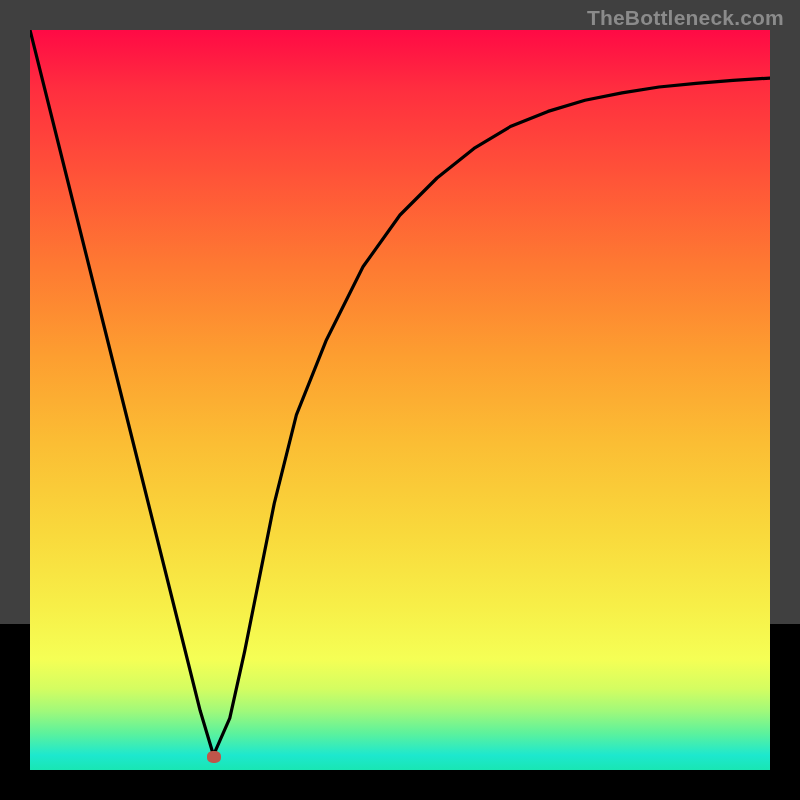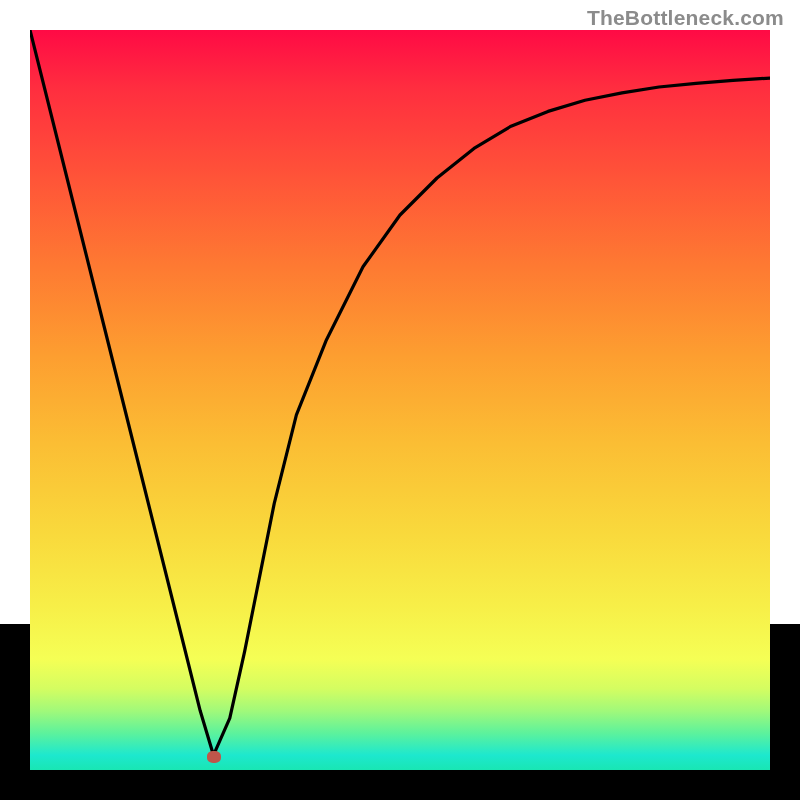--- a/index.html
+++ b/index.html
@@ -8,21 +8,21 @@
     width: 800px;
     height: 800px;
     background: #000;
     font-family: Arial, Helvetica, sans-serif;
     overflow: hidden;
   }
   .frame {
     position: relative;
     width: 800px;
     height: 624px;
-    background: #ffffff;
+    background: #404040;
   }
   .plot {
     position: absolute;
     left: 30px;
     top: 30px;
     width: 740px;
     height: 740px;
     background: linear-gradient(
       to bottom,
       #ff0a45 0%,

